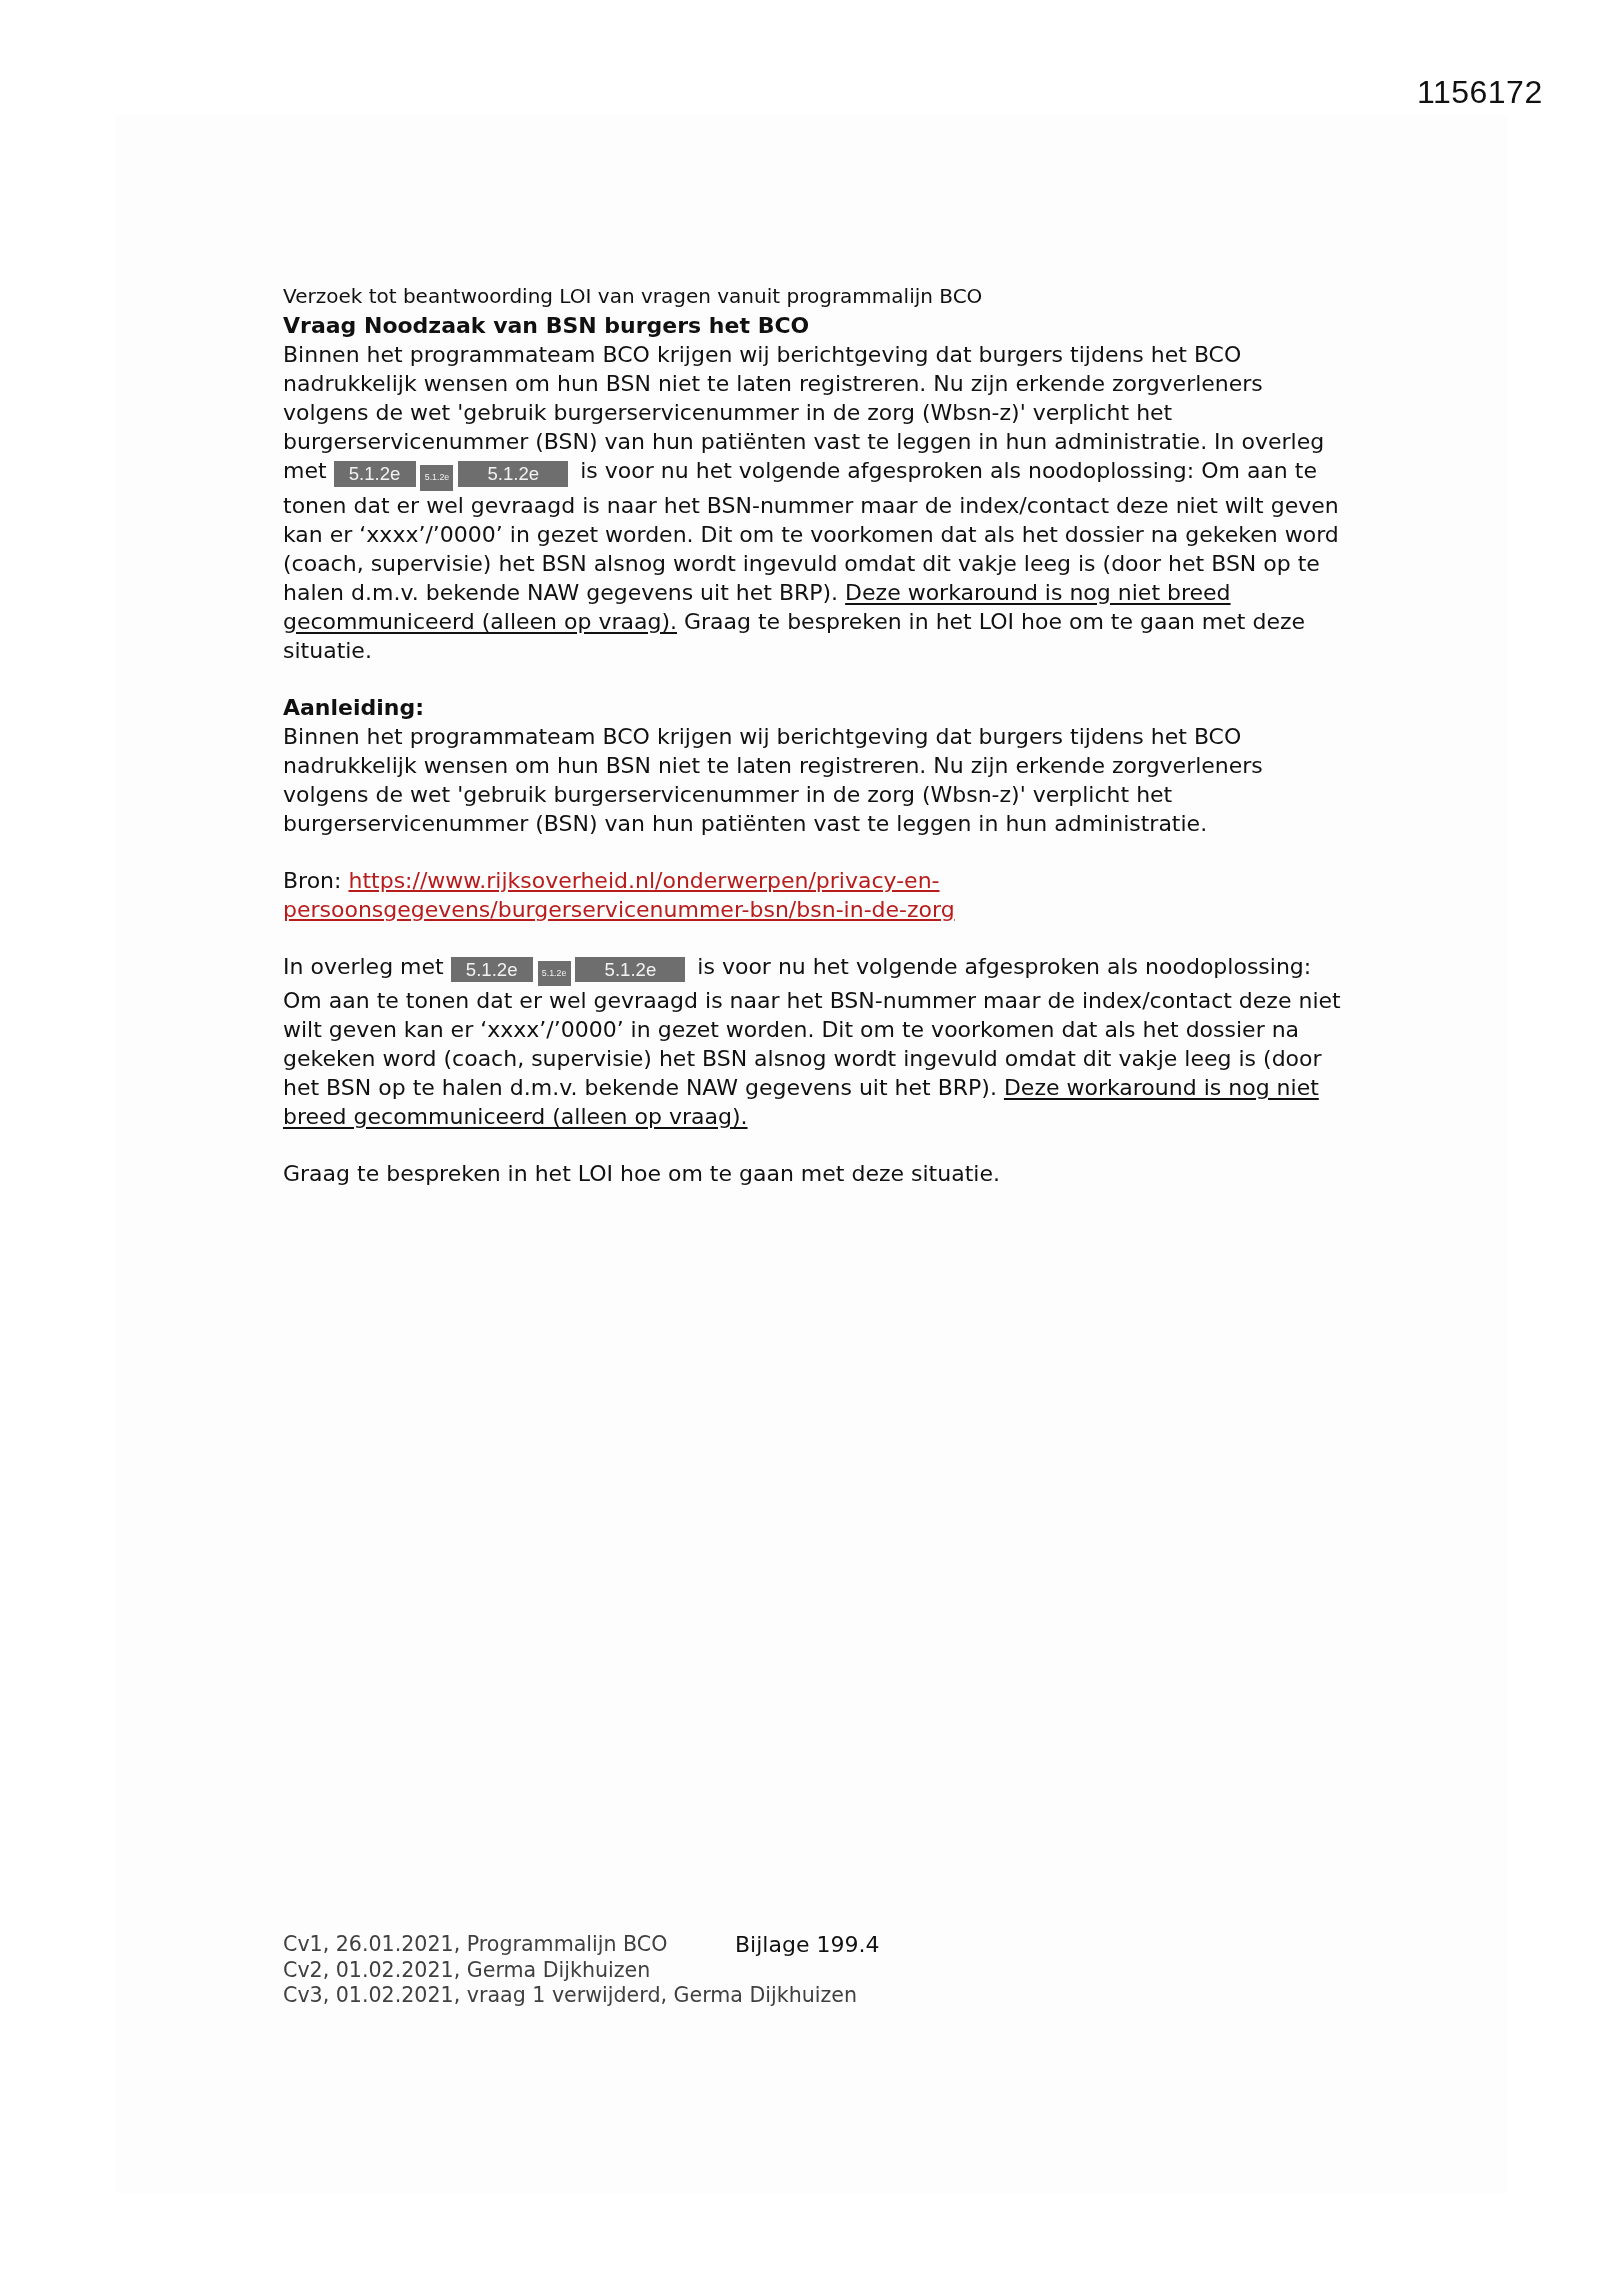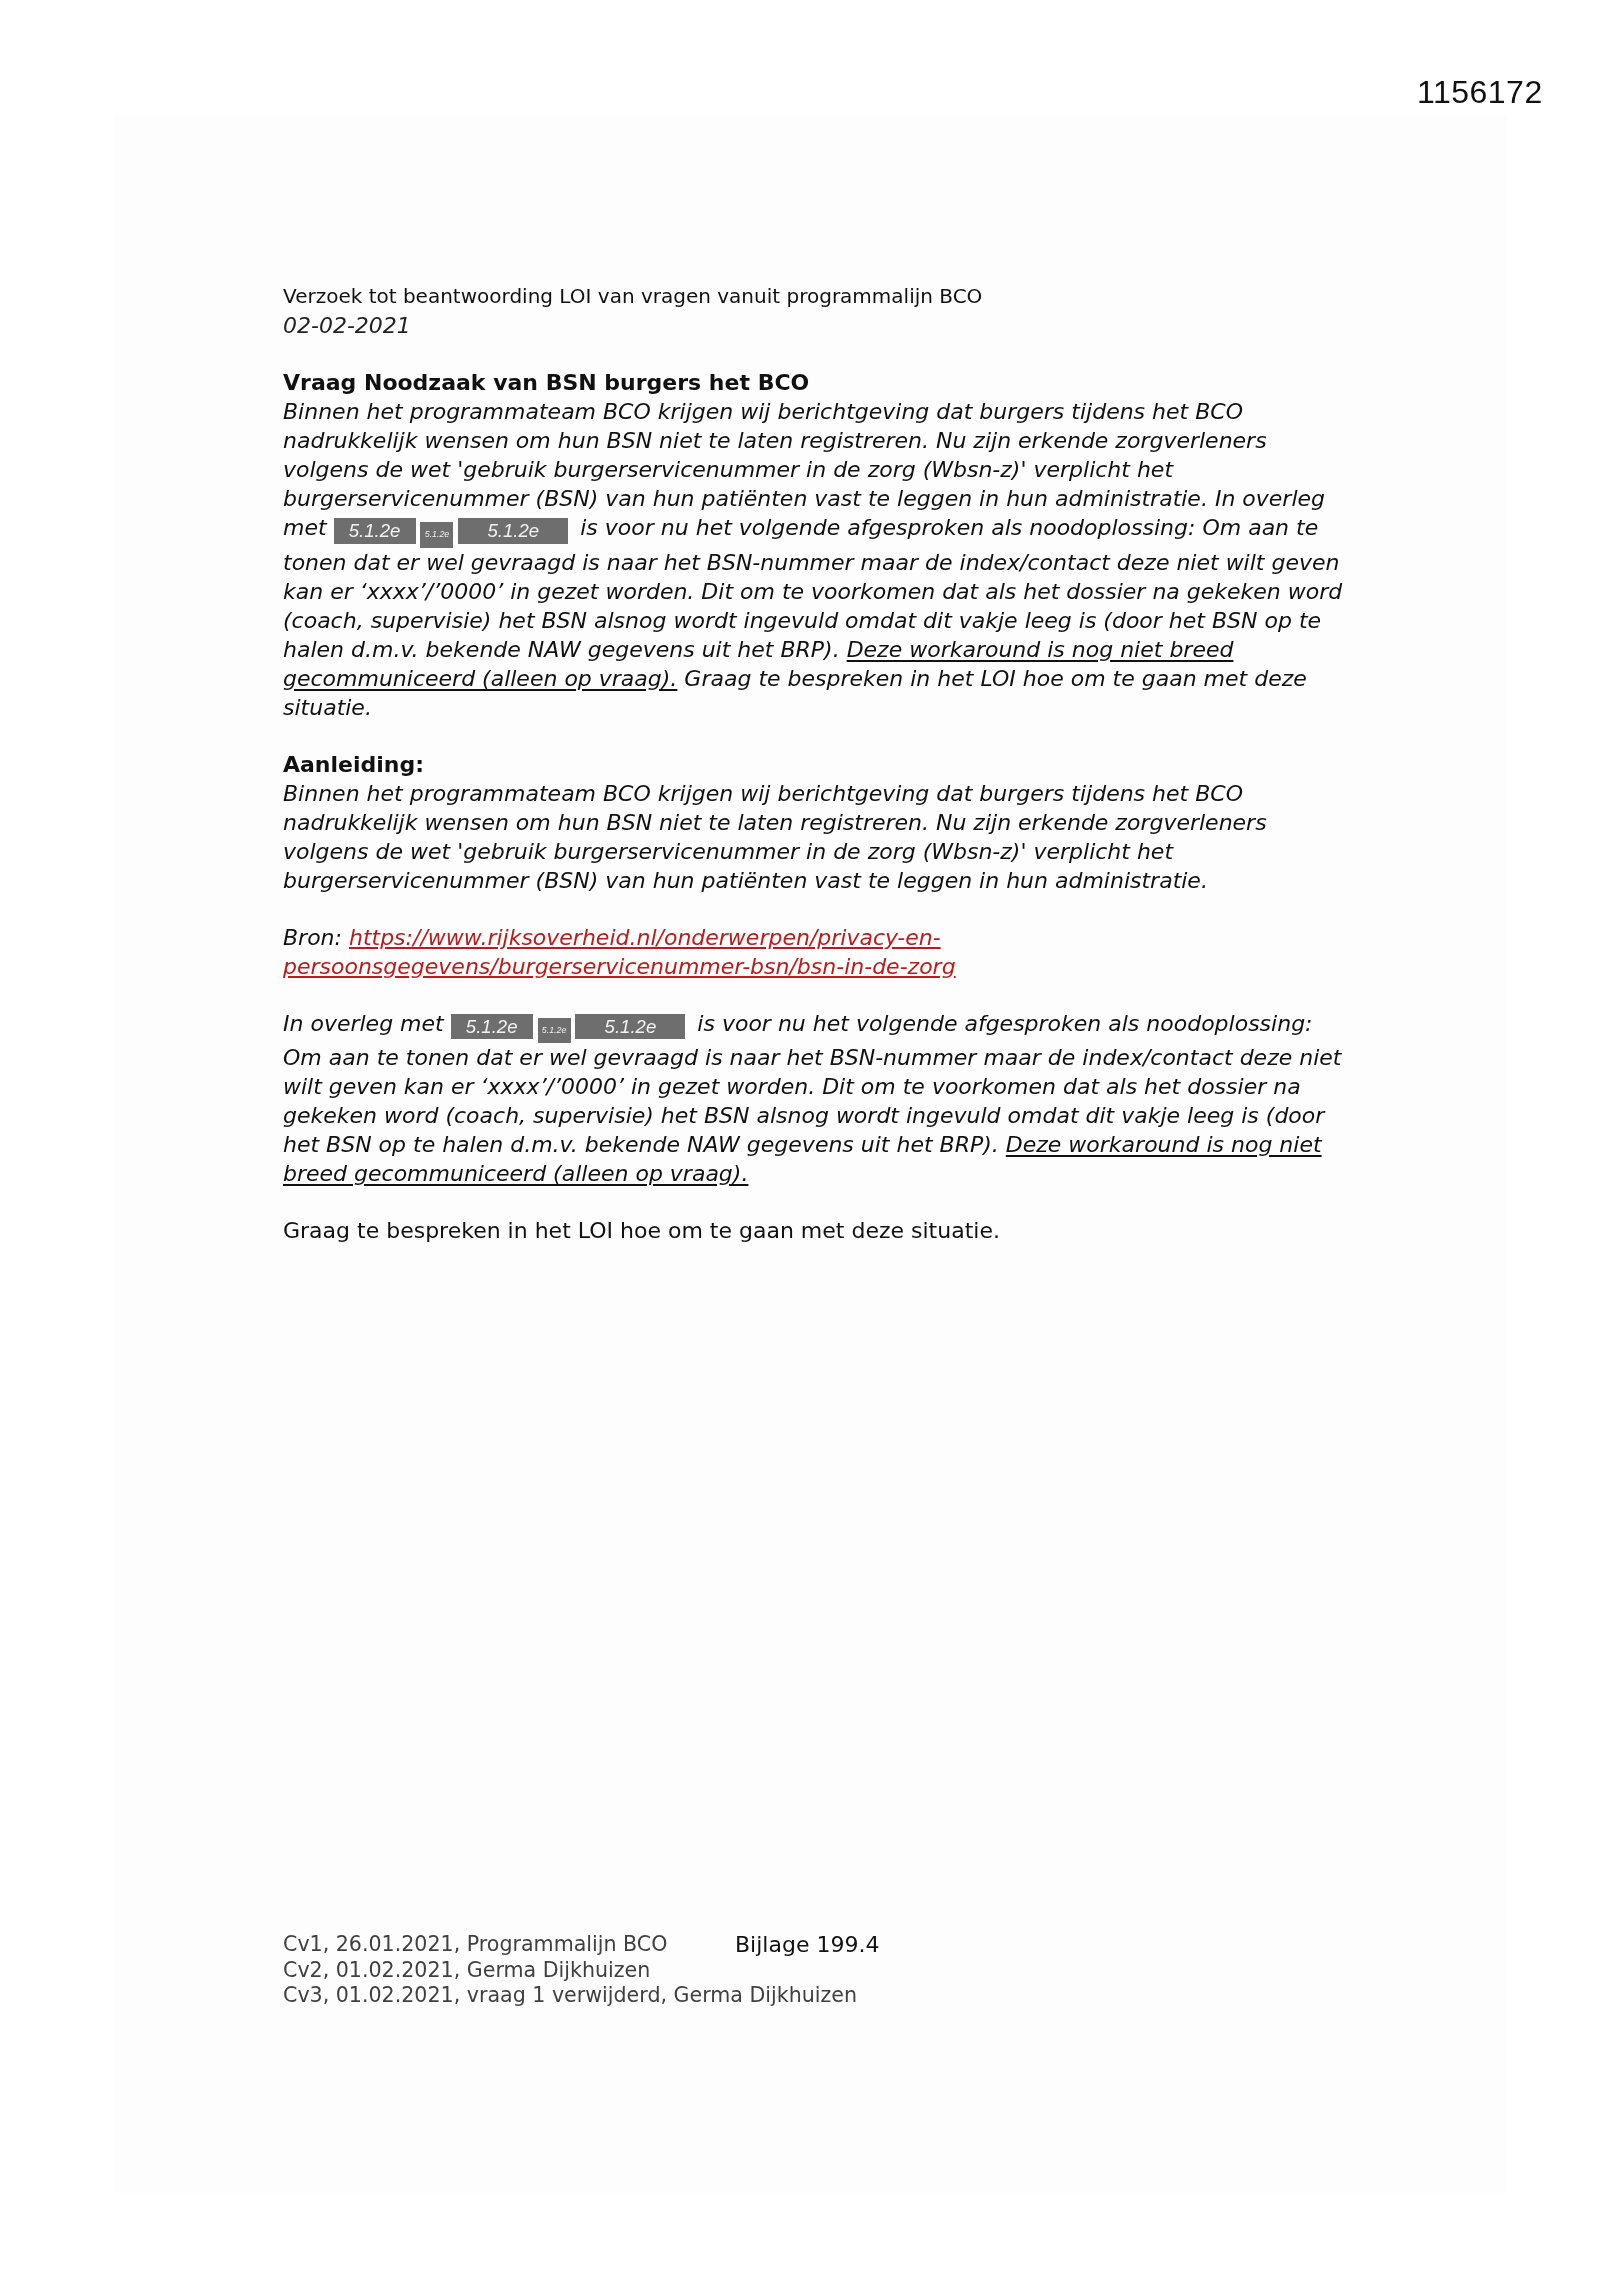--- a/index.html
+++ b/index.html
@@ -52,21 +52,20 @@
     }
     .section-heading {
       font-weight: bold;
       margin: 0;
     }
     p {
       margin: 0;
     }
     .para {
       margin-bottom: 28px;
-      font-style: italic;
     }
     .u {
       text-decoration: underline;
       text-underline-offset: 2.9px;
     }
     .redact {
       display: inline-block;
       background: #6e6e6e;
       color: #f2f2f2;
       font-family: "Liberation Sans", sans-serif;
@@ -105,21 +104,20 @@
   </style>
 </head>
 <body>
 
 <div class="doc-number">1156172</div>
 
 <div class="inner-page"></div>
 
 <div class="content">
   <p class="title">Verzoek tot beantwoording LOI van vragen vanuit programmalijn BCO</p>
-  <p class="date">02-02-2021</p>
 
   <section>
     <p class="section-heading">Vraag Noodzaak van BSN burgers het BCO</p>
     <p class="para"><span>Binnen het programmateam BCO krijgen wij berichtgeving dat burgers tijdens het BCO nadrukkelijk wensen om hun BSN niet te laten registreren. Nu zijn erkende zorgverleners volgens de wet 'gebruik burgerservicenummer in de zorg (Wbsn-z)' verplicht het burgerservicenummer (BSN) van hun patiënten vast te leggen in hun administratie. In overleg met</span> <span class="redact wide">5.1.2e</span><span class="redact small">5.1.2e</span><span class="redact wider">5.1.2e</span><span> is voor nu het volgende afgesproken als noodoplossing: Om aan te tonen dat er wel gevraagd is naar het BSN-nummer maar de index/contact deze niet wilt geven kan er ‘xxxx’/’0000’ in gezet worden. Dit om te voorkomen dat als het dossier na gekeken word (coach, supervisie) het BSN alsnog wordt ingevuld omdat dit vakje leeg is (door het BSN op te halen d.m.v. bekende NAW gegevens uit het BRP). </span><span class="u">Deze workaround is nog niet breed gecommuniceerd (alleen op vraag).</span><span> Graag te bespreken in het LOI hoe om te gaan met deze situatie.</span></p>
   </section>
 
   <section>
     <p class="section-heading">Aanleiding:</p>
     <p class="para">Binnen het programmateam BCO krijgen wij berichtgeving dat burgers tijdens het BCO nadrukkelijk wensen om hun BSN niet te laten registreren. Nu zijn erkende zorgverleners volgens de wet 'gebruik burgerservicenummer in de zorg (Wbsn-z)' verplicht het burgerservicenummer (BSN) van hun patiënten vast te leggen in hun administratie.</p>
 

